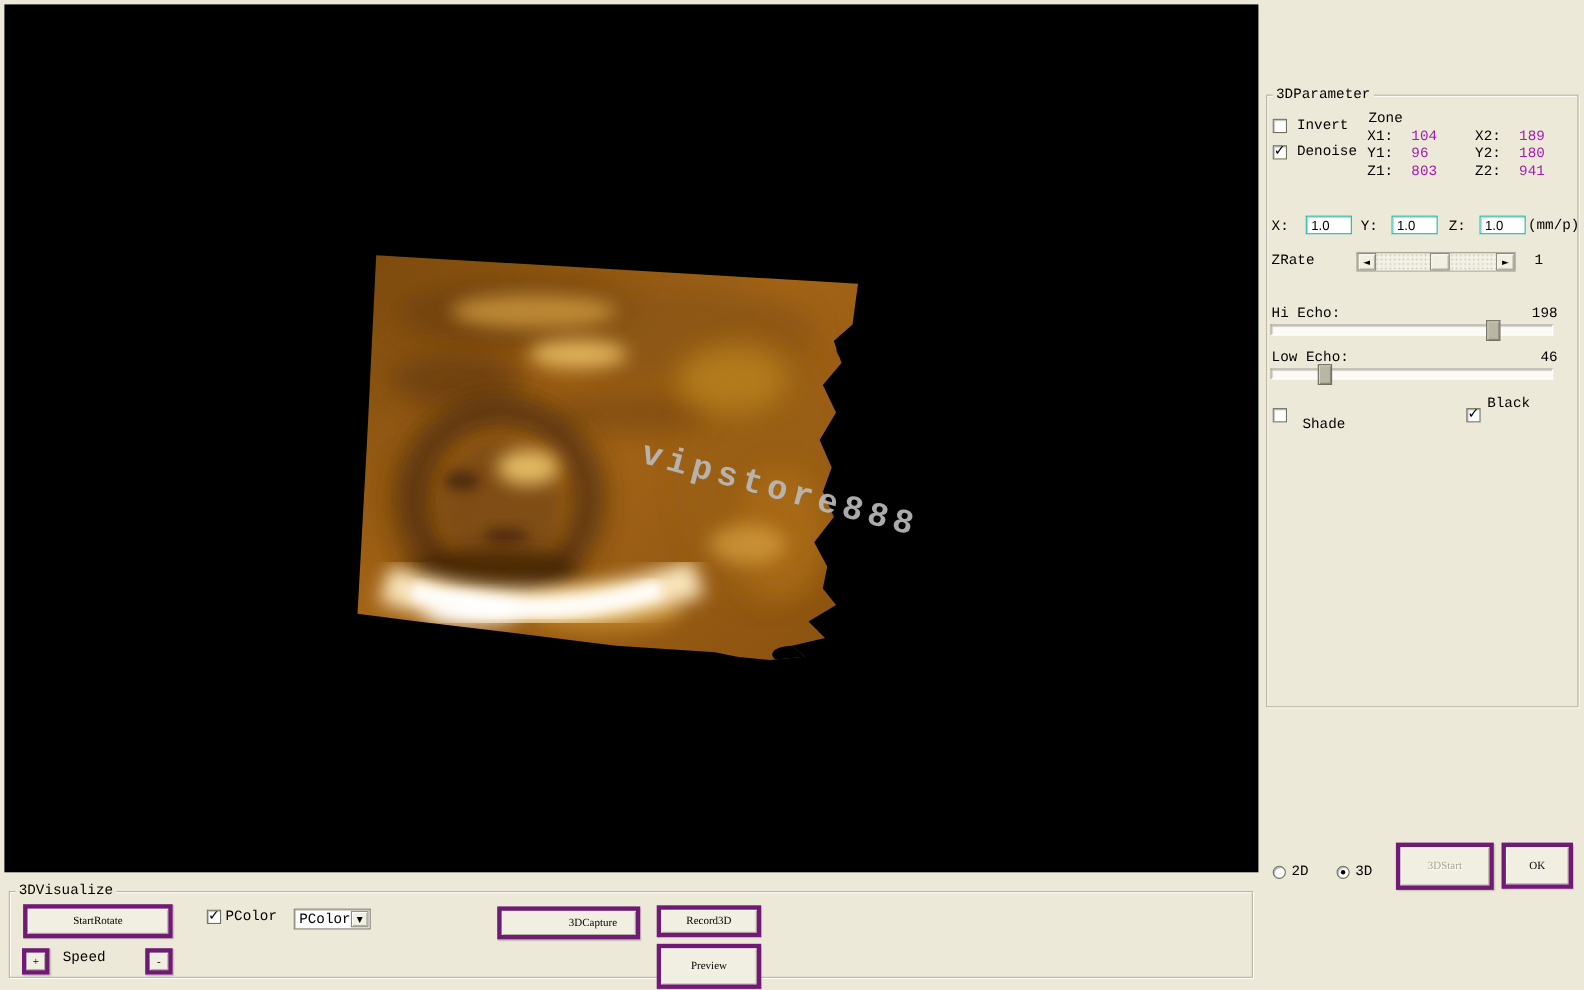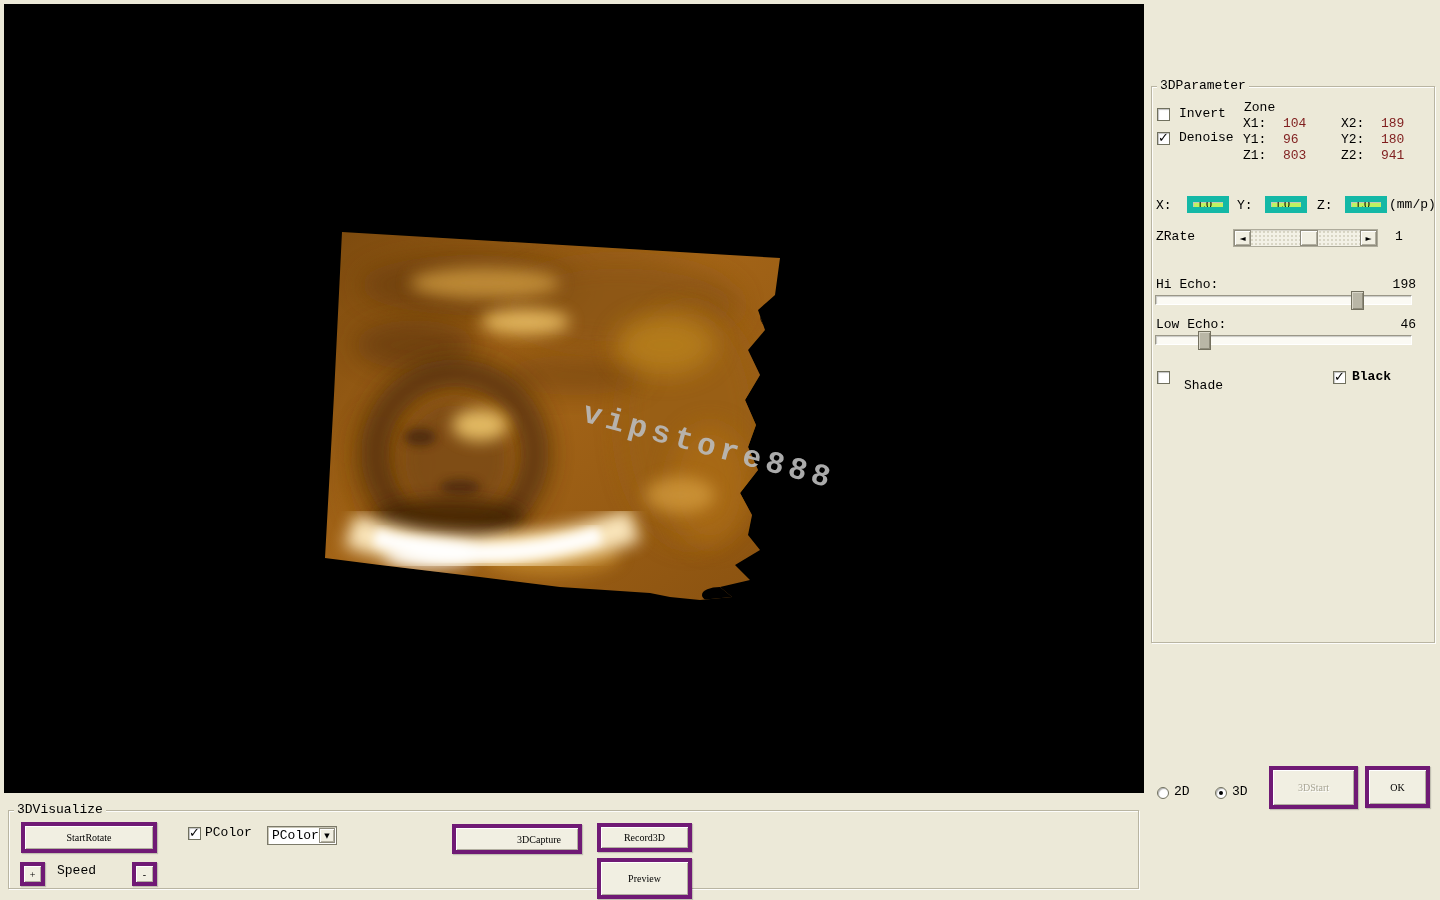--- a/index.html
+++ b/index.html
@@ -33,21 +33,21 @@
     border:1px solid #b9b5a2;
     box-shadow:1px 1px 0 rgba(255,255,255,.9), inset 1px 1px 0 rgba(255,255,255,.9);
   }
   .gbox-label {
     position:absolute; top:-8px; left:5px; background:#ece9d8;
     padding:0 3px; font-size:13px; line-height:14px; white-space:nowrap;
   }
 
   
   .lbl { position:absolute; white-space:nowrap; line-height:14px; }
-  .val-blue { color:#7f1d1d; }
+  .val-blue { color:#a21caf; }
 
   .btn {
     position:absolute; display:flex; align-items:center; justify-content:center;
     background:#f1efe2; border:4px solid #701a75;
     box-shadow:inset 1px 1px 0 #ffffff, inset -1px -1px 0 #b2afa0, 1px 1px 1px rgba(0,0,0,.18);
     font-family:Liberation Serif, serif; font-size:10px; color:#000; cursor:pointer; user-select:none;
     white-space:nowrap;
   }
   .btn.disabled { color:#a8a594; text-shadow:1px 1px 0 #fff; cursor:default; }
 
@@ -61,23 +61,23 @@
   .checkbox.checked .mark { display:block; }
 
   .radio {
     position:absolute; width:12px; height:12px; border-radius:50%; background:#fff;
     border:1px solid #70705e; box-shadow:inset 1px 1px 1px rgba(0,0,0,.3); cursor:pointer;
   }
   .radio .dot { display:none; position:absolute; left:3px; top:3px; width:4px; height:4px; border-radius:50%; background:#000; }
   .radio.checked .dot { display:block; }
 
   .field {
-    position:absolute; background:#bef264; border:6px solid #14b8a6;
+    position:absolute; background:#ffffff; border:1px solid #14b8a6;
     box-shadow:inset 1px 1px 0 #c9c6b6;
-    font-family:Liberation Serif, serif; font-size:12px; color:#000; padding:0 0 0 4px; outline:none;
+    font-family:Liberation Sans, sans-serif; font-size:12px; color:#000; padding:0 0 0 4px; outline:none;
   }
 
   
   .zone { position:absolute; left:91px; top:14px; }
   .zone-title { margin:0 0 1px 1px; line-height:14px; }
   .zone-grid { display:grid; grid-template-columns:40px 58px 40px 42px; line-height:16px; }
 
   
   .scrollbar { position:absolute; height:18px; background:#f3f1e6;
     background-image:radial-gradient(#d9d6c5 1px, transparent 1px); background-size:4px 4px;
@@ -239,21 +239,21 @@
       <div class="tb-thumb" style="left: 16.5%;"></div>
     </div>
 
     <div class="checkbox" style="left:5px; top:284px;">
       
     </div>
     <span class="lbl" style="left:32px; top:292px;">Shade</span>
     <div class="checkbox checked" style="left:181px; top:284px;">
       <span class="mark">✓</span>
     </div>
-    <span class="lbl" style="left:200px; top:283px;font-weight:bold;">Black</span>
+    <span class="lbl" style="left:200px; top:273px;">Black</span>
 
     <div class="radio" style="left:5px; top:700px;">
       
     </div>
     <span class="lbl" style="left:22px; top:698px;">2D</span>
     <div class="radio checked" style="left:63px; top:700px;">
       <span class="dot"></span>
     </div>
     <span class="lbl" style="left:80px; top:698px;">3D</span>
 

